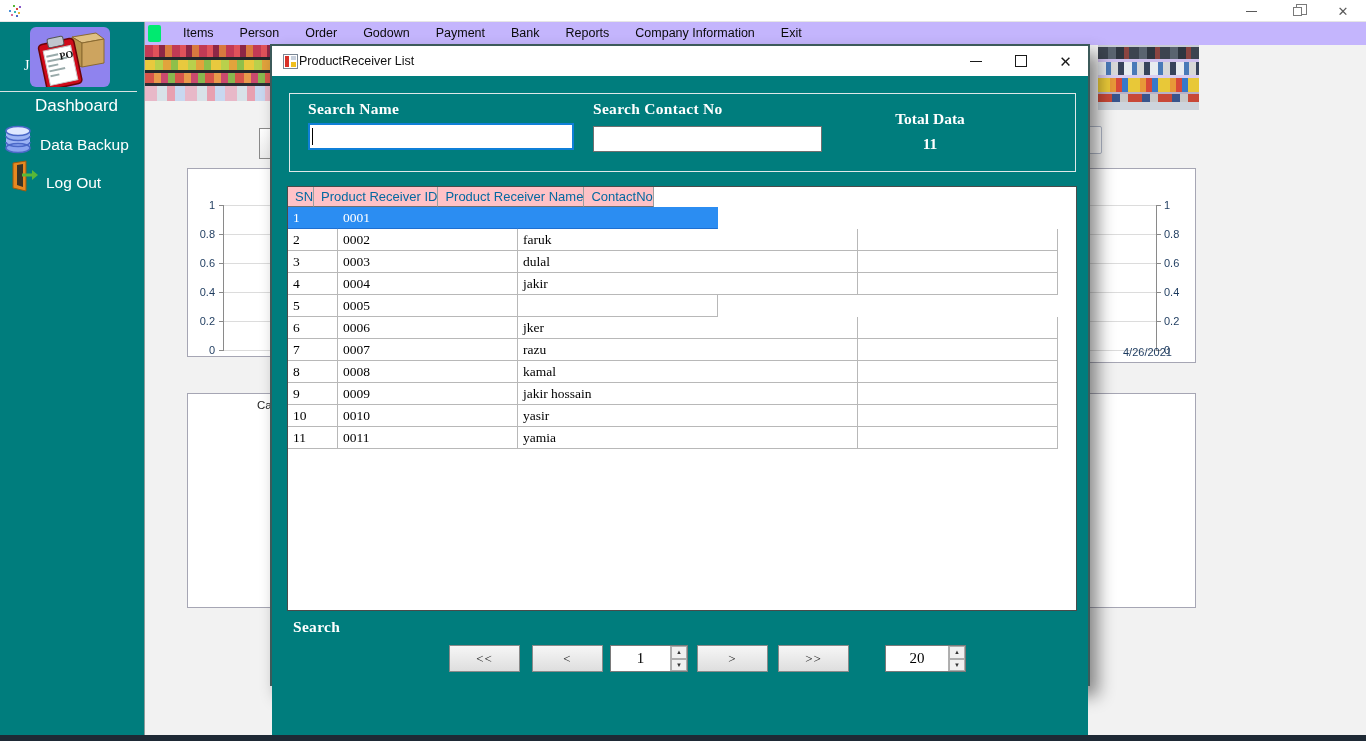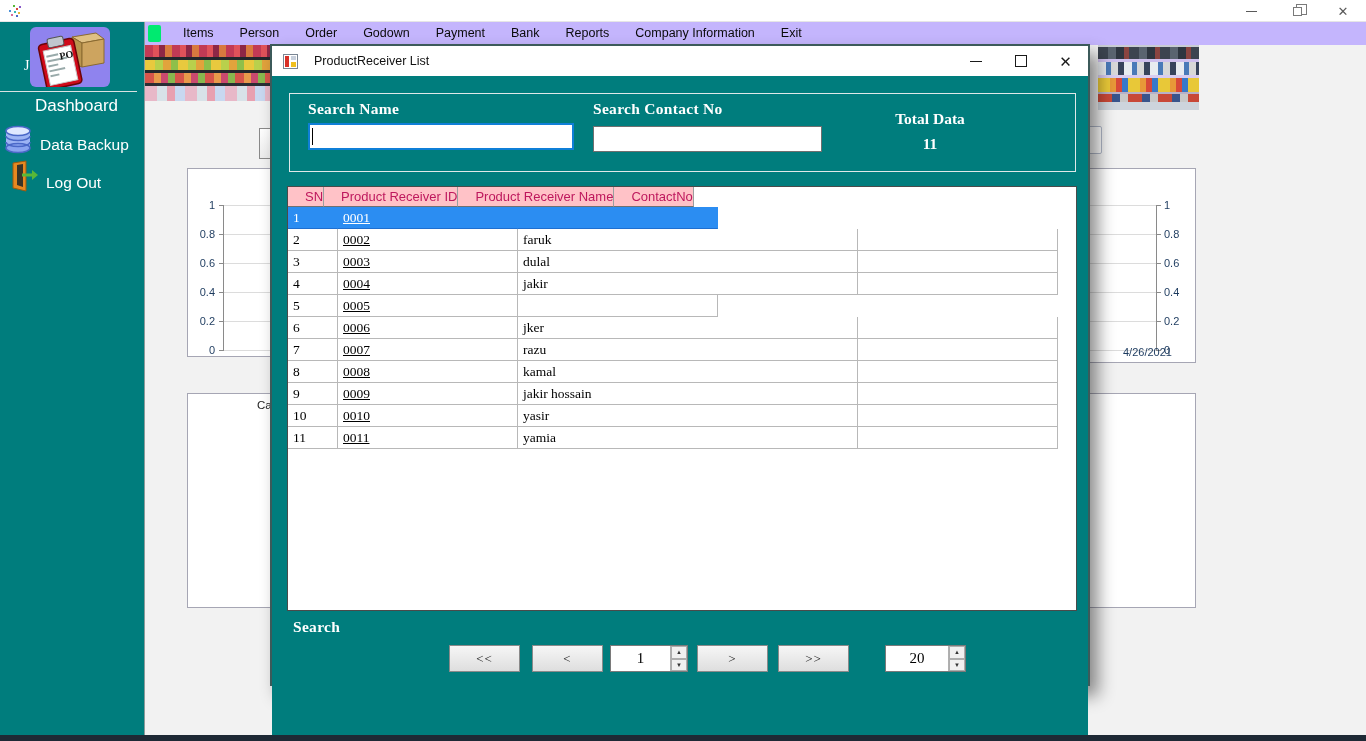--- a/index.html
+++ b/index.html
@@ -79,21 +79,21 @@
 
   .partial-btn-left  { left:114px; top:83px; width:14px; height:31px; background:linear-gradient(#ffffff,#ececec); border:1px solid #8a8a8a; }
   .partial-btn-right { left:941px; top:81px; width:16px; height:28px; background:#fdfdfd; border:1px solid #b0b8c8; border-radius:2px; }
 
   
   .dialog { left:270px; top:44px; width:820px; height:642px; z-index:50;
             border:2px solid #3c5a5a; background:#007d7d;
             box-shadow:8px 10px 16px rgba(0,0,0,0.45); }
   .dlg-titlebar { height:30px; background:#fff; display:flex; align-items:center; }
   .dlg-icon { margin-left:11px; }
-  .dlg-title { margin-left:16px; font-size:12.5px; color:#111;text-align:center; }
+  .dlg-title { margin-left:1px; font-size:12.5px; color:#111;text-align:center; }
   .dlg-controls { margin-left:auto; display:flex; height:30px; }
   .dlg-btn { width:45px; height:30px; display:flex; align-items:center; justify-content:center; color:#1a1a1a; }
   .dlg-min { width:12px; height:0; border-top:1.5px solid #1a1a1a; display:block; }
   .dlg-max { width:12px; height:12px; border:1.5px solid #1a1a1a; display:block; }
   .dlg-close { font-size:15px; line-height:1; }
   .dlg-body { position:relative; height:680px; background:#007d7d; }
 
   .groupbox { left:17px; top:17px; width:787px; height:79px; border:1px solid #dfe8e8; }
   .gb-label { position:absolute; color:#fff; font-family:"Liberation Serif",serif; font-weight:bold; font-size:15.5px; letter-spacing:0.3px; }
   .lbl-search-name { left:18px; top:6px; }
@@ -101,26 +101,26 @@
   .search-input { position:absolute; background:#fff; font-size:14px; font-family:"Liberation Serif",serif; padding:0 4px; outline:none; }
   .inp-name { left:18px; top:29px; width:266px; height:27px; border:2px solid #0f7fd7; }
   .inp-contact { left:303px; top:32px; width:229px; height:26px; border:1px solid #6f6f6f; }
   .caret { position:absolute; left:22px; top:34px; width:1px; height:17px; background:#000; }
   .total-block { left:560px; top:16px; width:160px; text-align:center; color:#fff;
                  font-family:"Liberation Serif",serif; font-weight:bold; font-size:15.5px; }
   .total-value { margin-top:7px; }
 
   .grid { left:15px; top:110px; width:790px; height:425px; background:#fff; border:1px solid #4a4a4a; overflow:hidden; }
   .grid-header { display:flex; height:20px; background:#fff; }
-  .hcell { background:#ffc2c7; font-size:13px; color:#be185d; padding-left:17px; line-height:19px;
+  .hcell { background:#ffc2c7; font-size:13px; color:#0369a1; padding-left:7px; line-height:19px;
            border-right:1px solid #9aa0a0; border-bottom:1px solid #707070; white-space:nowrap; overflow:hidden; }
   .grid-row { display:flex; height:22px; background:#fff; }
   .cell { font-family:"Liberation Serif",serif; font-size:13.5px; color:#000; padding-left:5px; line-height:21px;
           border-right:1px solid #b8b8b8; border-bottom:1px solid #b8b8b8; white-space:nowrap; overflow:hidden; }
-  .c0 { width:50px; } .c1 { width:180px;text-decoration:underline; } .c2 { width:340px; } .c3 { width:200px; }
+  .c0 { width:50px; } .c1 { width:180px; } .c2 { width:340px; } .c3 { width:200px; }
   .grid-row.selected .cell { background:#2b8df2; color:#fff; border-right-color:#2b8df2; border-bottom-color:#1f6fd0; }
 
   .address-label { left:21px; top:542px; color:#fff; font-family:"Liberation Serif",serif; font-weight:bold; font-size:15.5px; letter-spacing:0.3px; }
 
   .pager-btn { position:absolute; top:569px; width:71px; height:27px; background:linear-gradient(#f6f6f6,#dedede);
                border:1px solid #8a8a8a; font-family:"Liberation Serif",serif; font-size:13px; color:#222;
                display:flex; align-items:center; justify-content:center; letter-spacing:1px; }
   .btn-first { left:177px; } .btn-prev { left:260px; } .btn-next { left:425px; } .btn-last { left:506px; }
   .nud { position:absolute; top:569px; height:27px; background:#fff; border:1px solid #7a7a7a; display:flex; }
   .nud-page { left:338px; width:78px; } .nud-size { left:613px; width:81px; }

